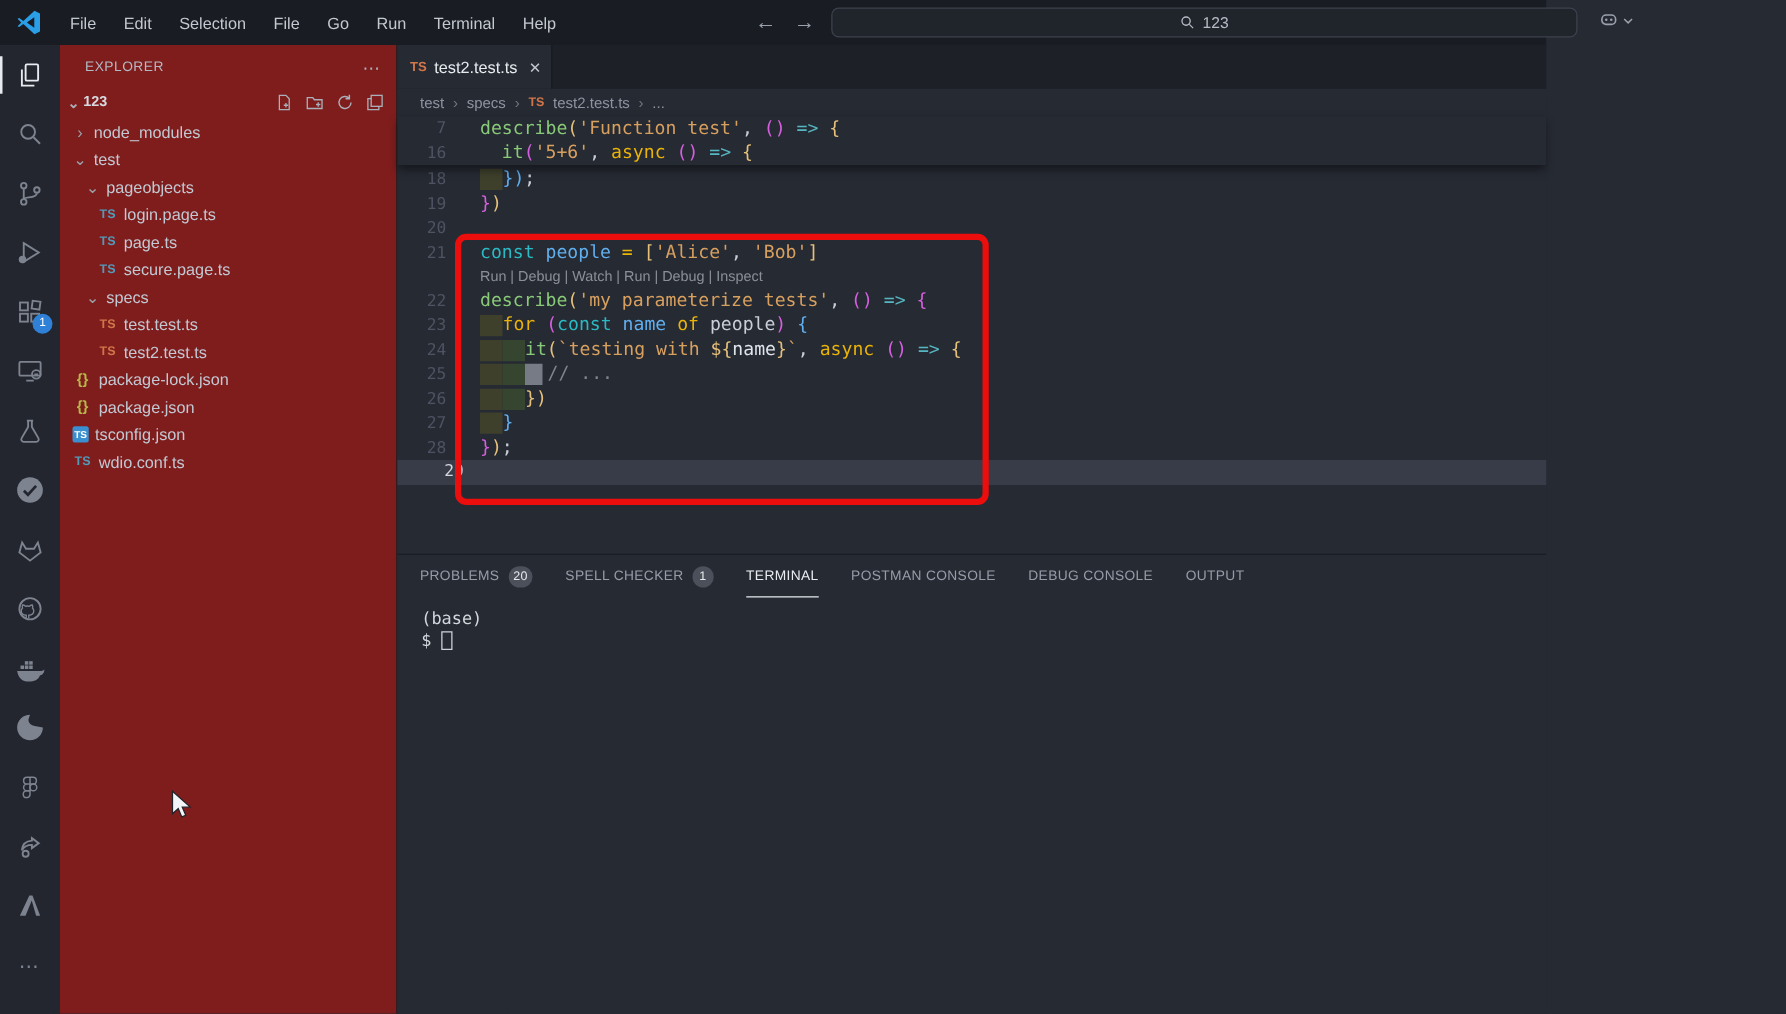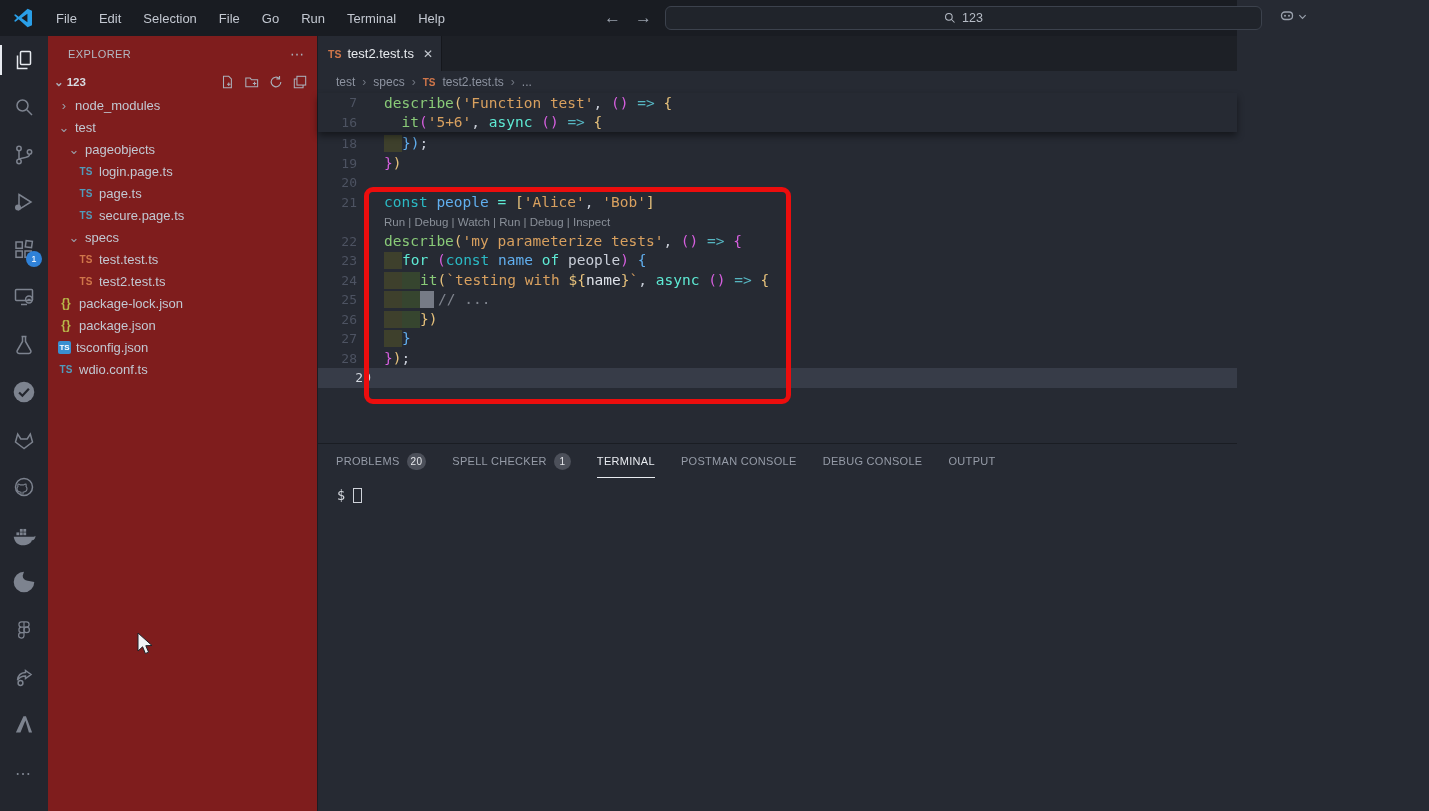--- a/index.html
+++ b/index.html
@@ -70,21 +70,21 @@
   .crow.current { background:#373c48;padding-left:14px; }
   .gutter { width:46px; text-align:right; color:#4d5362; font-size:13px; flex:0 0 auto;
     font-family:"DejaVu Sans Mono", monospace; padding-right:7px; }
   .crow.current .gutter { color:#d3d7df; }
   .cline { padding-left:20px; display:flex; white-space:pre; }
   .rows { margin-top:2px; position:relative; z-index:1; }
   .lens { color:#8a9099; font-size:11.5px; font-family:"Liberation Sans", sans-serif; }
   .blk { display:inline-block; width:18px; height:17px; }
   .blk.l1 { background:#3e402c; } .blk.l2 { background:#36452f; }
   .blk.l3 { background:#767b86; width:14px; margin-right:4px; }
-  .tk-k{color:#5eead4} .tk-t{color:#2bbac5} .tk-f{color:#89ca78} .tk-v{color:#61afef}
+  .tk-k{color:#eab308} .tk-t{color:#2bbac5} .tk-f{color:#89ca78} .tk-v{color:#61afef}
   .tk-s{color:#d8a05f} .tk-o{color:#56b6c2} .tk-p{color:#c9ced8} .tk-b1{color:#e5c07b}
   .tk-b2{color:#d55fde} .tk-b3{color:#61afef} .tk-c{color:#7f848e} .tk-w{color:#dfe3ea}
   .red-annotation { position:absolute; left:46px; top:94px; width:427px; height:217px;
     border:5px solid #ec0d0d; border-radius:9px; z-index:5; pointer-events:none; }
 
   
   .panel { flex:1; border-top:1px solid #1a1d23; }
   .panel-tabs { height:34px; display:flex; align-items:center; gap:26px; padding-left:18px; }
   .ptab { display:flex; align-items:center; gap:7px; font-size:11px; letter-spacing:.3px; color:#969ca8;
     height:100%; }
@@ -390,20 +390,21 @@
               <span class="plabel">POSTMAN CONSOLE</span>
             </div>
             <div class="ptab">
               <span class="plabel">DEBUG CONSOLE</span>
             </div>
             <div class="ptab">
               <span class="plabel">OUTPUT</span>
             </div>
           </div>
         <div class="terminal" id="terminal">
+            <div><span class="tl-w">(base)</span></div>
             <div><span class="tl-w">$ </span><span class="t-cursor"></span></div>
           </div>
       </div>
     </div>
   </div>
 
   <svg class="mouse" width="18" height="26" viewBox="0 0 18 26">
     <path d="M1 1 L1 19 L5.6 14.8 L8.4 21.5 L11.6 20.2 L8.8 13.7 L15 13.5 Z" fill="#f2f4f7" stroke="#20232a" stroke-width="1"></path>
   </svg>
 </div>

